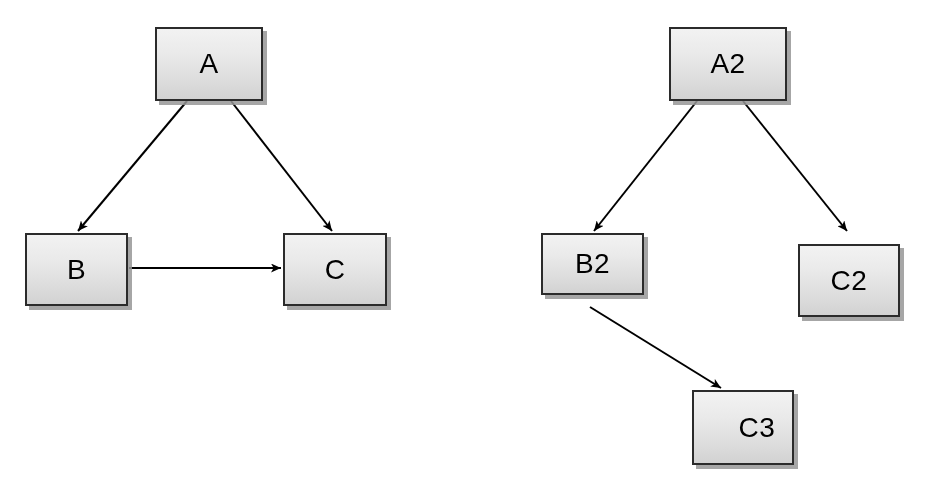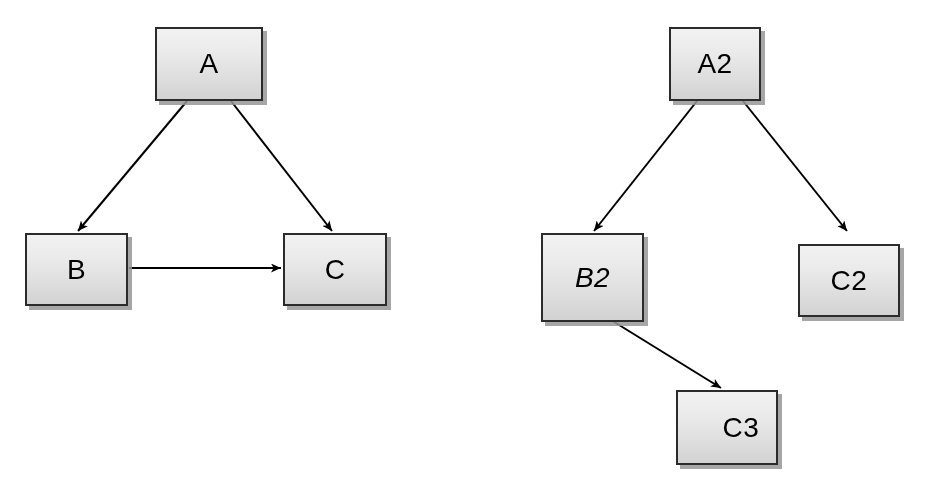--- a/index.html
+++ b/index.html
@@ -71,27 +71,27 @@
   <div id="nodes-layer">
       <div class="node" style="left: 155px; top: 27px; width: 108px; height: 74px;">
         <span class="node-label">A</span>
       </div>
       <div class="node" style="left: 25px; top: 233px; width: 103px; height: 73px;">
         <span class="node-label">B</span>
       </div>
       <div class="node" style="left: 283px; top: 233px; width: 104px; height: 73px;">
         <span class="node-label">C</span>
       </div>
-      <div class="node" style="left: 669px; top: 27px; width: 92px; height: 74px;">
+      <div class="node" style="left: 669px; top: 27px; width: 118px; height: 74px;">
         <span class="node-label">A2</span>
       </div>
-      <div class="node" style="left: 541px; top: 233px; width: 103px; height: 89px; font-style: italic;">
+      <div class="node" style="left: 541px; top: 233px; width: 103px; height: 62px;">
         <span class="node-label">B2</span>
       </div>
       <div class="node" style="left: 798px; top: 244px; width: 102px; height: 73px;">
         <span class="node-label">C2</span>
       </div>
-      <div class="node" style="left: 676px; top: 390px; width: 102px; height: 75px; padding-left: 28px;">
+      <div class="node" style="left: 692px; top: 390px; width: 102px; height: 75px; padding-left: 28px;">
         <span class="node-label">C3</span>
       </div>
     </div>
 
 </div>
 
 </body></html>

